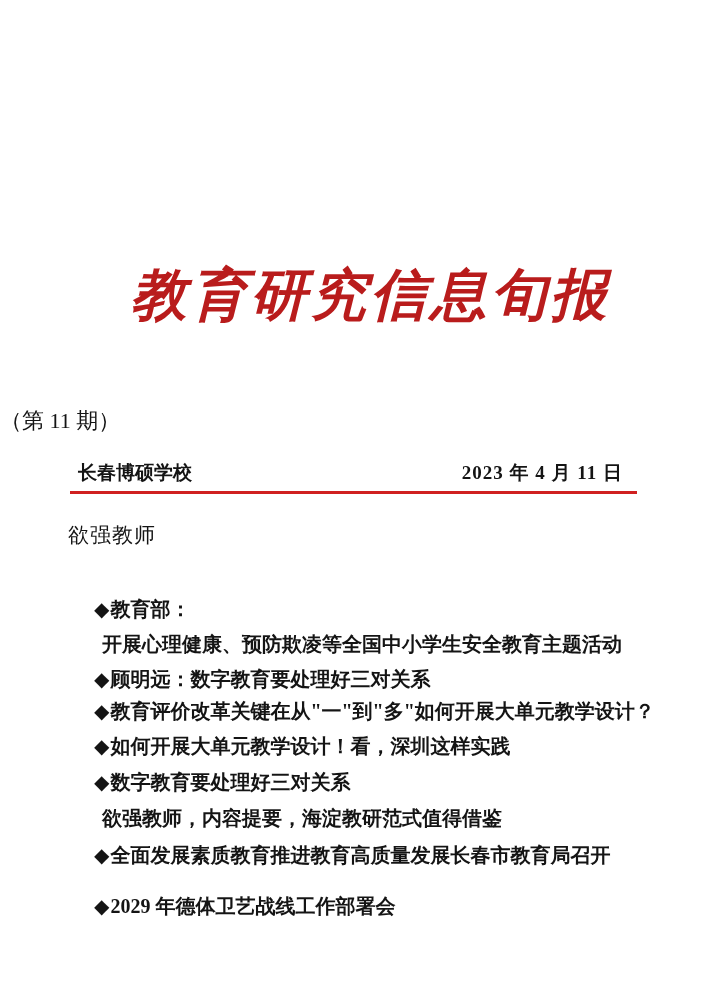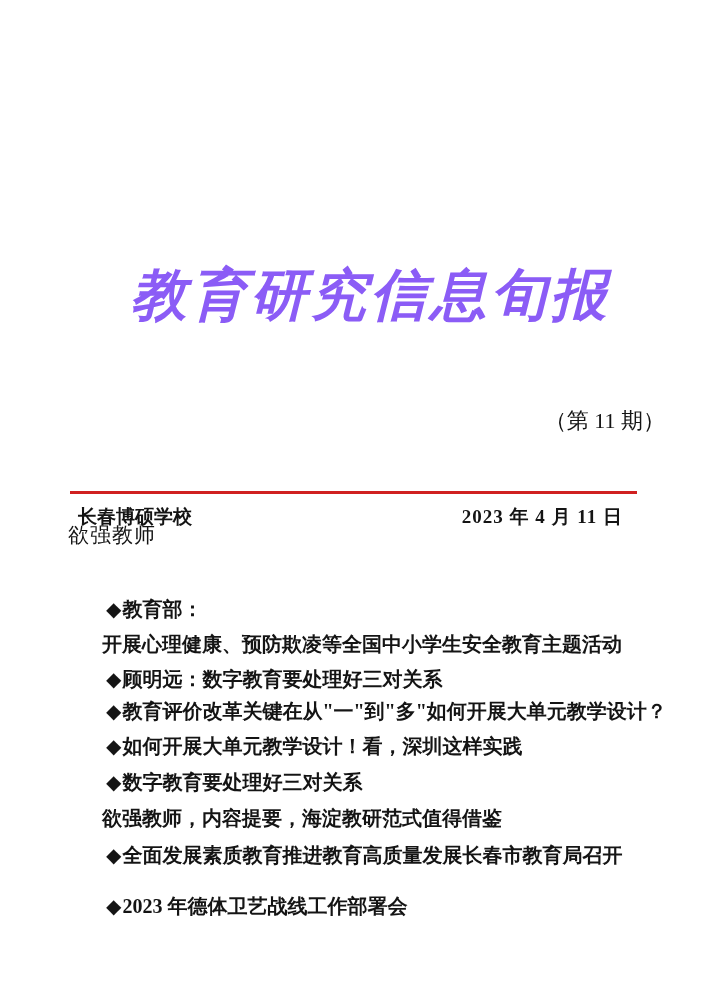--- a/index.html
+++ b/index.html
@@ -21,47 +21,47 @@
     top: 258px;
     left: 0;
     width: 707px;
     padding-left: 34px;
     box-sizing: border-box;
     text-align: center;
     font-size: 56px;
     font-weight: 700;
     font-style: italic;
     letter-spacing: 4px;
-    color: #8b5cf6;
+    color: #b91c1c;
     white-space: nowrap;
   }
   .issue-label {
     position: absolute;
     top: 406px;
     left: 0;
     width: 707px;
     padding-right: 42px;
     box-sizing: border-box;
-    text-align: right;
+    text-align: left;
     font-size: 22px;
     font-weight: 400;
   }
   .masthead-row {
     position: absolute;
     top: 460px;
     left: 70px;
     width: 567px;
     display: flex;
     justify-content: space-between;
     align-items: baseline;
     font-size: 19px;
     font-weight: 700;
   }
   .school-name { padding-left: 8px; }
-  .issue-date  { padding-right: 14px; letter-spacing: 1px; margin-top: 44px; }
+  .issue-date  { padding-right: 14px; letter-spacing: 1px; }
   .red-divider {
     position: absolute;
     top: 491px;
     left: 70px;
     width: 567px;
     height: 3px;
     background: #d02020;
   }
   .section-heading {
     position: absolute;
@@ -72,21 +72,21 @@
     letter-spacing: 1px;
   }
   .summary-list {
     position: absolute;
     top: 0;
     left: 94px;
     width: 560px;
   }
   .summary-line {
     position: absolute;
-    left: 12px;
+    left: 0;
     font-size: 20px;
     font-weight: 700;
     line-height: 26px;
     white-space: nowrap;
   }
   .summary-line.continuation { left: 8px; }
   .bullet {
     display: inline-block;
     margin-right: 1px;
   }
@@ -137,18 +137,18 @@
 
     <div class="summary-line continuation" style="top:805px">
       <span>欲强教师，内容提要，海淀教研范式值得借鉴</span>
     </div>
 
     <div class="summary-line bullet-line" style="top:842px">
       <span class="bullet">◆</span><span>全面发展素质教育推进教育高质量发展长春市教育局召开</span>
     </div>
 
     <div class="summary-line bullet-line" style="top:893px">
-      <span class="bullet">◆</span><span>2023 年德体卫艺战线工作部署会</span>
+      <span class="bullet">◆</span><span>2029 年德体卫艺战线工作部署会</span>
     </div>
 
   </div>
 
 </div>
 
 </body></html>

